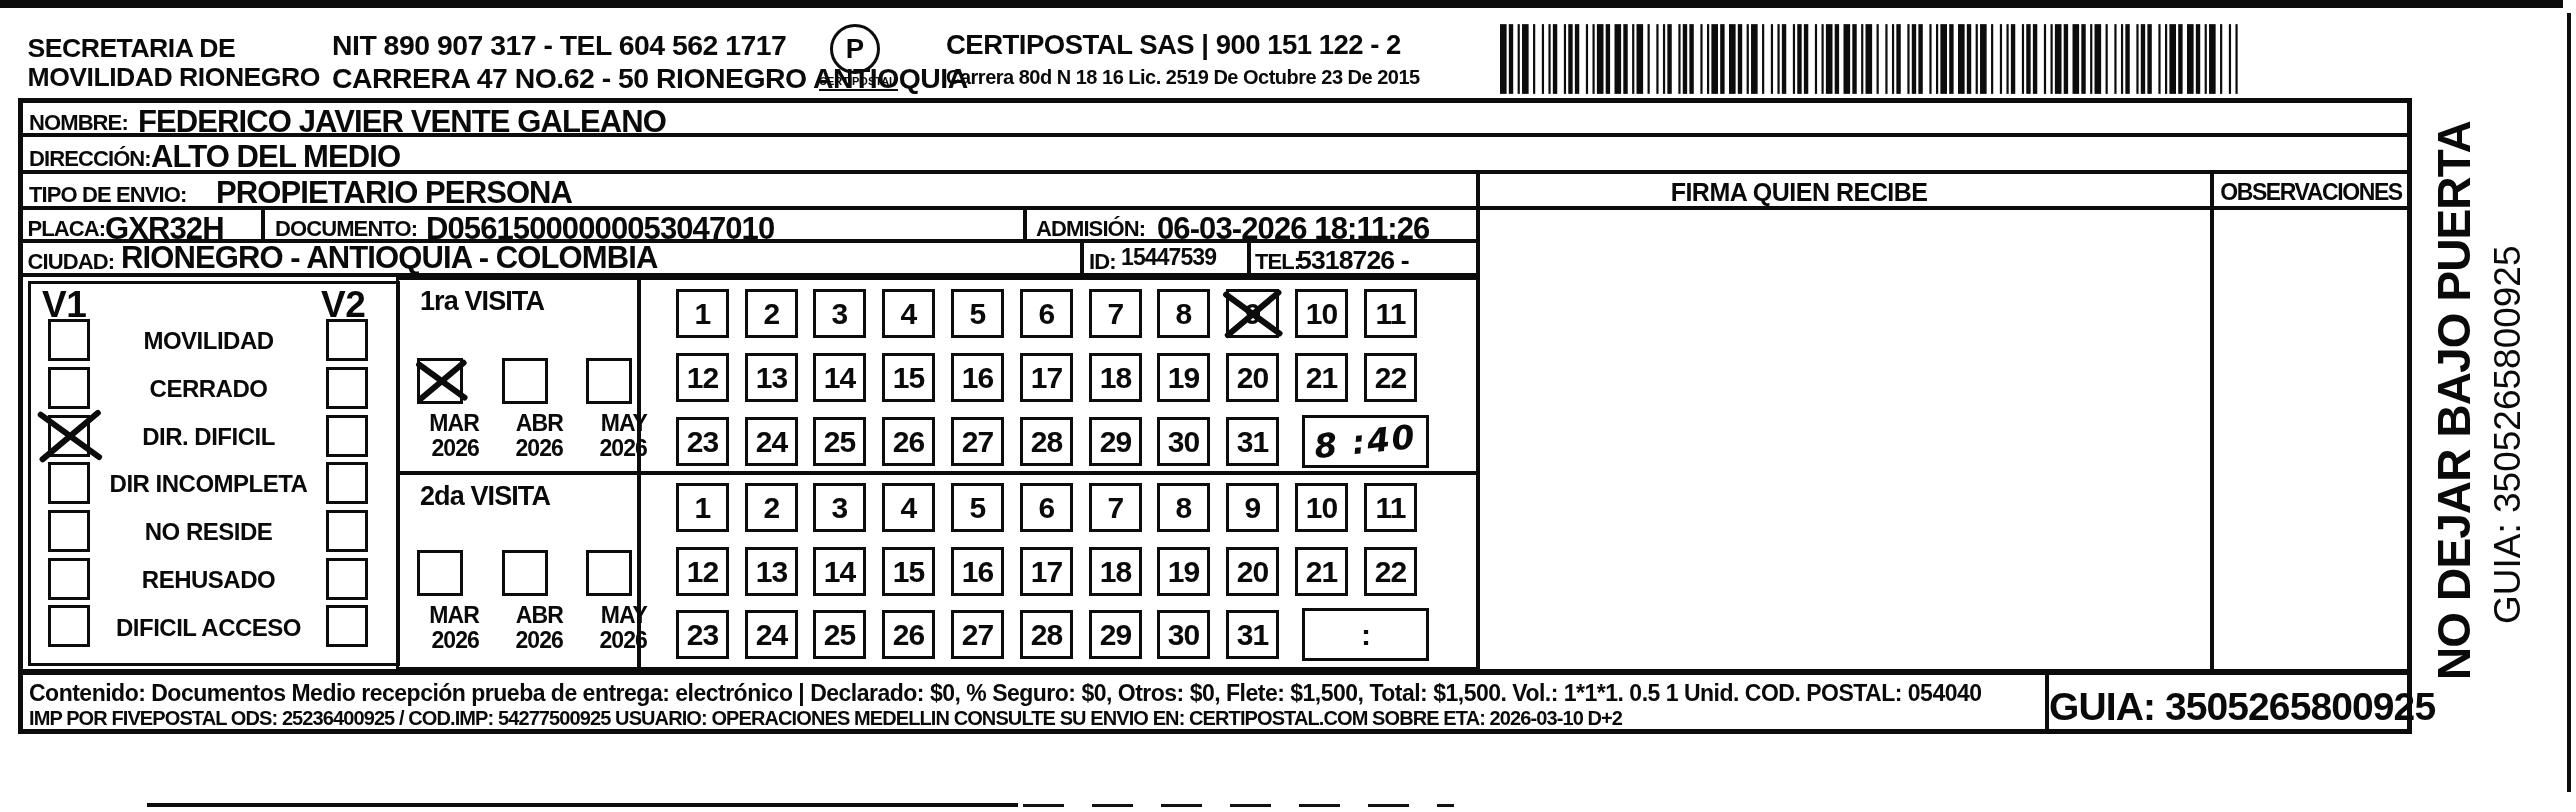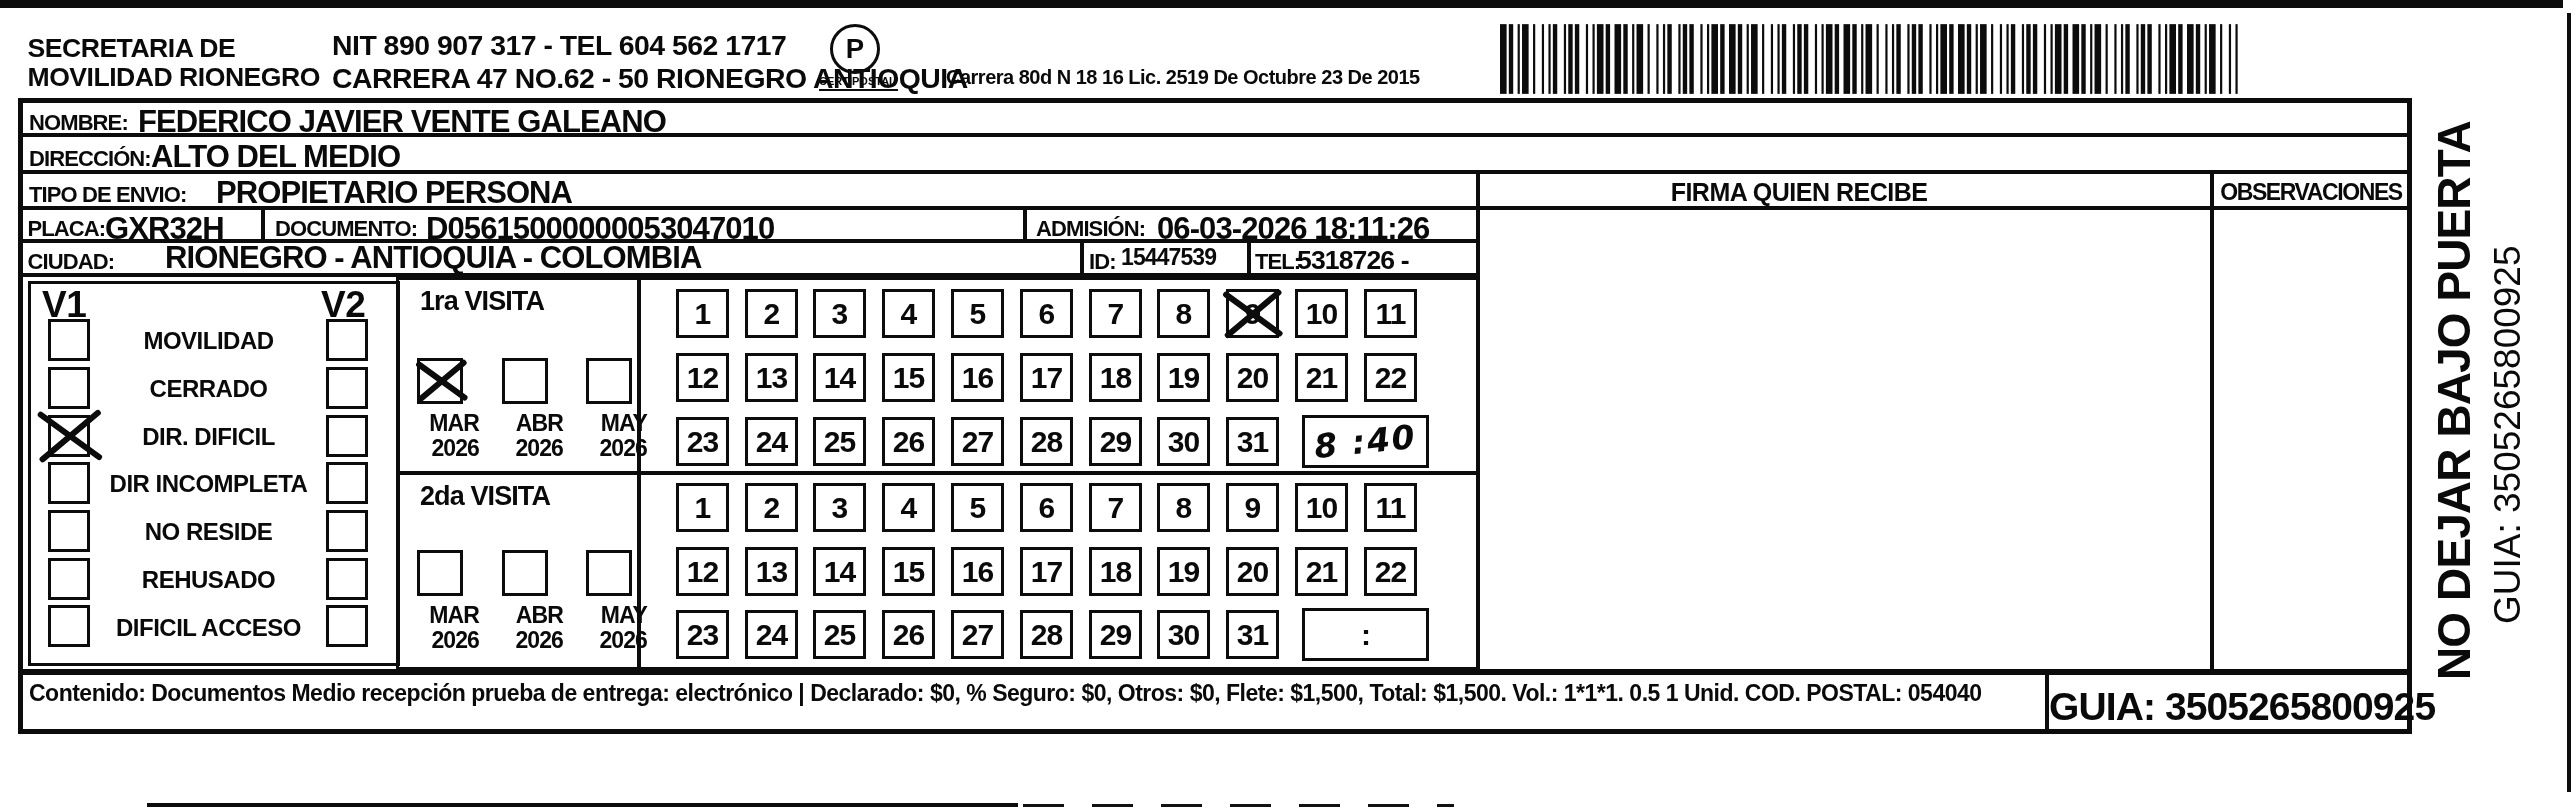--- a/index.html
+++ b/index.html
@@ -45,20 +45,21 @@
   <div class="txt b" style="left:27.5px;top:62px;font-size:26.6px;">MOVILIDAD RIONEGRO</div>
   <div class="txt b" style="left:332px;top:29px;font-size:28.4px;">NIT 890 907 317 - TEL 604 562 1717</div>
   <div class="txt b" style="left:332px;top:62px;font-size:28.4px;">CARRERA 47 NO.62 - 50 RIONEGRO ANTIOQUIA</div>
 
   <div class="logo-circle" style="left:830px;top:24px;">
     <span>P</span>
   </div>
   <div class="txt b" style="left:819px;top:75px;font-size:11px;letter-spacing:0;">CERTIPOSTAL</div>
   <div class="hline" style="left:819px;top:89px;width:79px;height:1.8px;"></div>
 
+  <div class="txt b" style="left:946px;top:29px;font-size:27.5px;">CERTIPOSTAL SAS | 900 151 122 - 2</div>
   <div class="txt b" style="left:946px;top:66px;font-size:20px;">Carrera 80d N 18 16  Lic. 2519 De Octubre 23 De 2015</div>
 
   <svg id="barcode" style="position:absolute;left:1500px;top:24px;" width="745" height="70" viewBox="0 0 812 76">
       <rect x="0" y="0" width="7.199999999999999" height="76" fill="#0c0c0c"></rect>
       <rect x="9.6" y="0" width="4.8" height="76" fill="#0c0c0c"></rect>
       <rect x="19.2" y="0" width="2.4" height="76" fill="#0c0c0c"></rect>
       <rect x="23.999999999999996" y="0" width="7.199999999999999" height="76" fill="#0c0c0c"></rect>
       <rect x="35.99999999999999" y="0" width="2.4" height="76" fill="#0c0c0c"></rect>
       <rect x="45.599999999999994" y="0" width="2.4" height="76" fill="#0c0c0c"></rect>
       <rect x="52.79999999999999" y="0" width="2.4" height="76" fill="#0c0c0c"></rect>
@@ -184,21 +185,21 @@
   <div class="txt val" style="left:216px;top:175px;">PROPIETARIO PERSONA</div>
 
   <div class="txt lblsm" style="left:27.5px;top:216px;">PLACA:</div>
   <div class="txt val" style="left:105px;top:211px;">GXR32H</div>
   <div class="txt lblsm" style="left:275px;top:216px;">DOCUMENTO:</div>
   <div class="txt val" style="left:426px;top:211px;">D05615000000053047010</div>
   <div class="txt lblsm" style="left:1036px;top:216px;">ADMISIÓN:</div>
   <div class="txt val" style="left:1157px;top:211px;">06-03-2026 18:11:26</div>
 
   <div class="txt lblsm" style="left:27.5px;top:249px;">CIUDAD:</div>
-  <div class="txt val" style="left:121px;top:240px;margin-left:44px;">RIONEGRO - ANTIOQUIA - COLOMBIA</div>
+  <div class="txt val" style="left:121px;top:240px;">RIONEGRO - ANTIOQUIA - COLOMBIA</div>
   <div class="txt lblsm" style="left:1089px;top:249px;">ID:</div>
   <div class="txt val" style="left:1121px;top:244px;font-size:23px;">15447539</div>
   <div class="txt lblsm" style="left:1255px;top:249px;">TEL:</div>
   <div class="txt val" style="left:1297px;top:245px;font-size:26.6px;">5318726 -</div>
 
   <div class="txt b" style="left:1476px;top:178px;width:646px;text-align:center;font-size:25px;">FIRMA QUIEN RECIBE</div>
   <div class="txt b" style="left:2212px;top:179px;width:198px;text-align:center;font-size:23px;letter-spacing:-1.4px;">OBSERVACIONES</div>
   <div class="abs" style="left:1480px;top:210px;width:730px;height:459px;"></div>
   <div class="abs" style="left:2214px;top:210px;width:193px;height:459px;"></div>
 
@@ -210,20 +211,21 @@
   <div class="vline" style="left:637px;top:277px;width:3.7px;height:393px;"></div>
   <div class="hline" style="left:396px;top:471px;width:1084px;height:3.7px;"></div>
 
   <div class="txt vtitle" style="left:420px;top:286px;">1ra VISITA</div>
   <div class="txt vtitle" style="left:420px;top:481px;">2da VISITA</div>
 
   <div class="vert b" style="left:2423px;top:96px;width:61px;height:610px;font-size:46px;letter-spacing:-0.9px;">NO DEJAR BAJO PUERTA</div>
   <div class="vert" style="left:2482px;top:160px;width:51px;height:550px;font-size:37px;font-weight:400;letter-spacing:0;">GUIA: 3505265800925</div>
 
   <div class="txt footer-line" style="left:29px;top:680px;font-size:23px;">Contenido: Documentos Medio recepción prueba de entrega: electrónico | Declarado: $0, % Seguro: $0, Otros: $0, Flete: $1,500, Total: $1,500. Vol.: 1*1*1. 0.5  1 Unid. COD. POSTAL: 054040</div>
+  <div class="txt footer-line" style="left:29px;top:707px;font-size:20px;letter-spacing:-0.9px;">IMP POR FIVEPOSTAL ODS: 25236400925 / COD.IMP: 54277500925 USUARIO: OPERACIONES MEDELLIN CONSULTE SU ENVIO EN: CERTIPOSTAL.COM SOBRE ETA: 2026-03-10 D+2</div>
   <div class="txt" style="left:2049px;top:685px;width:359px;text-align:center;font-size:39px;font-weight:700;letter-spacing:-0.9px;">GUIA: 3505265800925</div>
 
   <div class="hline" style="left:147px;top:803px;width:871px;height:3.7px;"></div>
   <div class="abs" style="left:1023px;top:804px;width:431px;height:2.8px;background:repeating-linear-gradient(90deg,#111 0 41px,transparent 41px 69px);"></div>
 <div class="cb" style="left: 48px; top: 319px; width: 42px; height: 42px;"></div>
     <div class="cb" style="left: 326px; top: 319px; width: 42px; height: 42px;"></div>
     <div class="stlbl" style="left: 92px; top: 327px; width: 233px;">MOVILIDAD</div>
     <div class="cb" style="left: 48px; top: 367px; width: 42px; height: 42px;"></div>
     <div class="cb" style="left: 326px; top: 367px; width: 42px; height: 42px;"></div>
     <div class="stlbl" style="left: 92px; top: 375px; width: 233px;">CERRADO</div>

